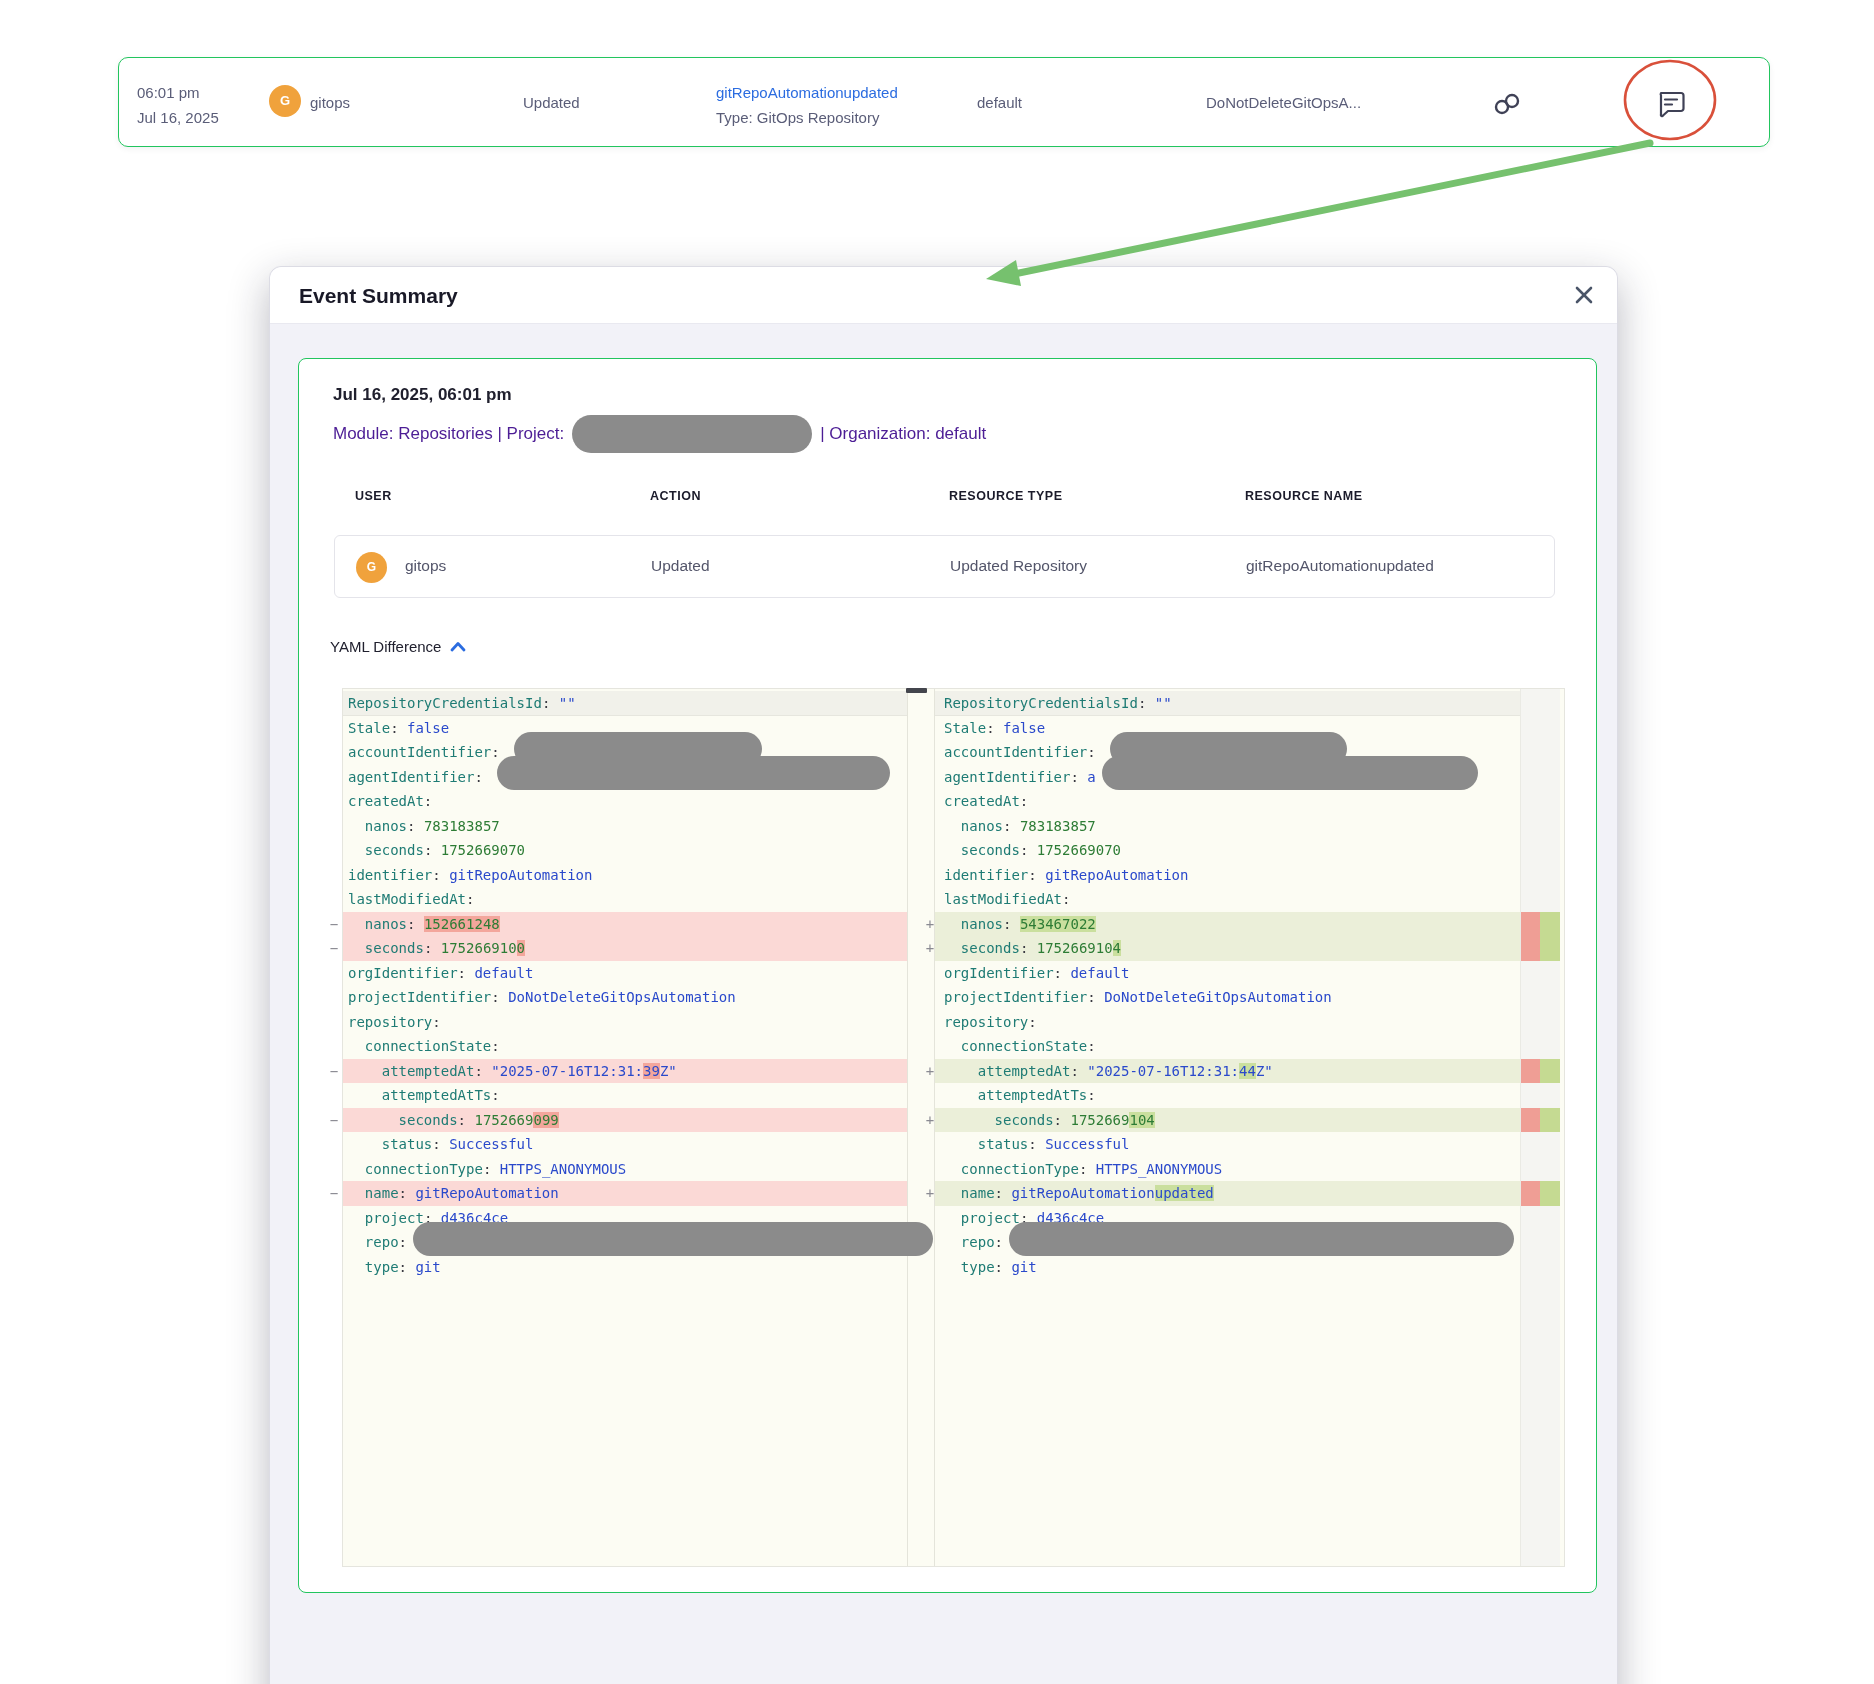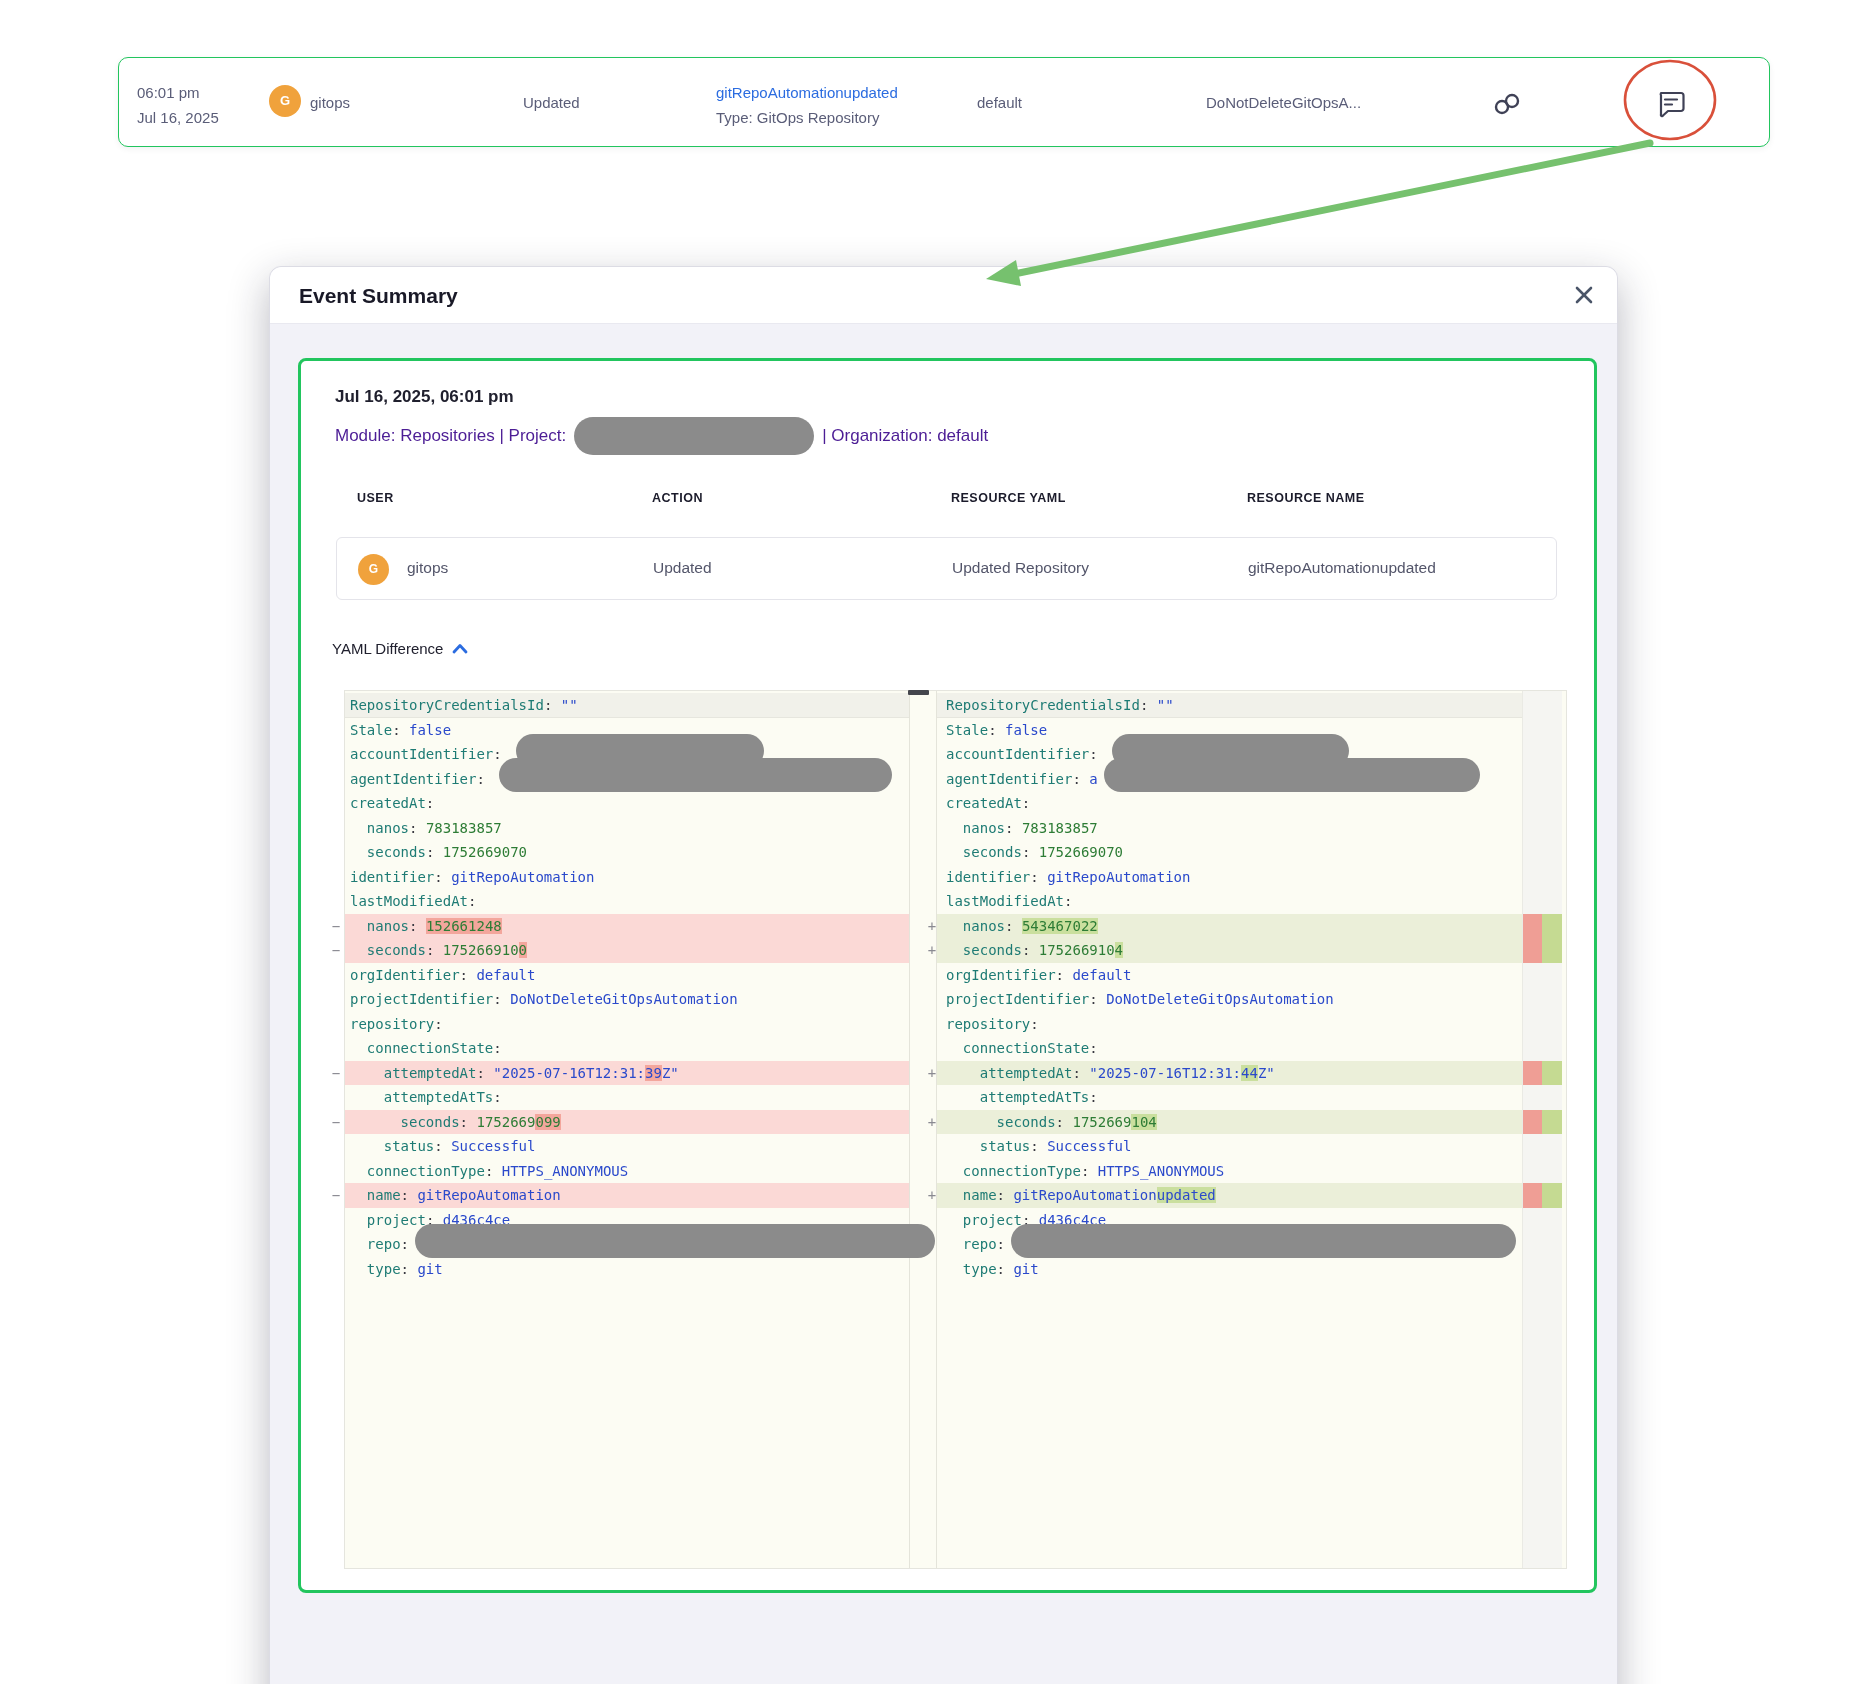--- a/index.html
+++ b/index.html
@@ -26,21 +26,21 @@
 
   
   .modal { position:absolute; left:269px; top:266px; width:1349px; height:1518px; background:#f2f2f8;
            border:1px solid #dcdce4; border-radius:12px; box-shadow:0 14px 40px rgba(25,25,50,.3); }
   .modal-header { position:relative; height:57px; background:#fff; border-bottom:1px solid #e9e9f0;
                   border-radius:12px 12px 0 0; }
   .modal-title { position:absolute; left:29px; top:0; line-height:57px; font-size:21px; font-weight:bold; color:#191927; }
   .close-btn { position:absolute; right:18px; top:14px; width:30px; height:30px; background:none; border:none; cursor:pointer; }
 
   .card { position:absolute; left:28px; top:91px; width:1299px; height:1235px; background:#fff;
-          border:3px solid #22c55e; border-radius:8px; }
+          border:1px solid #22c55e; border-radius:8px; }
   .dt-line { position:absolute; left:34px; top:26px; font-size:17px; font-weight:bold; color:#20202e; }
   .meta-line { position:absolute; left:34px; top:54px; height:42px; display:flex; align-items:center;
                font-size:17px; color:#4c1d95; white-space:pre; }
   .redact-pill { display:inline-block; background:#8b8b8b; border-radius:19px; }
   .meta-pill { width:240px; height:38px; margin:0 8px; }
 
   .tbl-head { position:absolute; top:130px; font-size:12.5px; font-weight:bold; letter-spacing:.5px; color:#1b1b2b; }
   .th-user { left:56px; } .th-action { left:351px; } .th-rtype { left:650px; } .th-rname { left:946px; }
   .row-card { position:absolute; left:35px; top:176px; width:1221px; height:63px; background:#fff;
               border:1px solid #e4e4ea; border-radius:6px; }
@@ -134,21 +134,21 @@
     <div class="card">
       <div class="dt-line">Jul 16, 2025, 06:01 pm</div>
       <div class="meta-line">
         <span>Module: Repositories | Project:</span>
         <span class="redact-pill meta-pill"></span>
         <span>| Organization: default</span>
       </div>
 
       <div class="tbl-head th-user">USER</div>
       <div class="tbl-head th-action">ACTION</div>
-      <div class="tbl-head th-rtype">RESOURCE YAML</div>
+      <div class="tbl-head th-rtype">RESOURCE TYPE</div>
       <div class="tbl-head th-rname">RESOURCE NAME</div>
 
       <div class="row-card">
         <div class="avatar-md">G</div>
         <span class="rc rc-user">gitops</span>
         <span class="rc rc-action">Updated</span>
         <span class="rc rc-rtype">Updated Repository</span>
         <span class="rc rc-rname">gitRepoAutomationupdated</span>
       </div>
 

